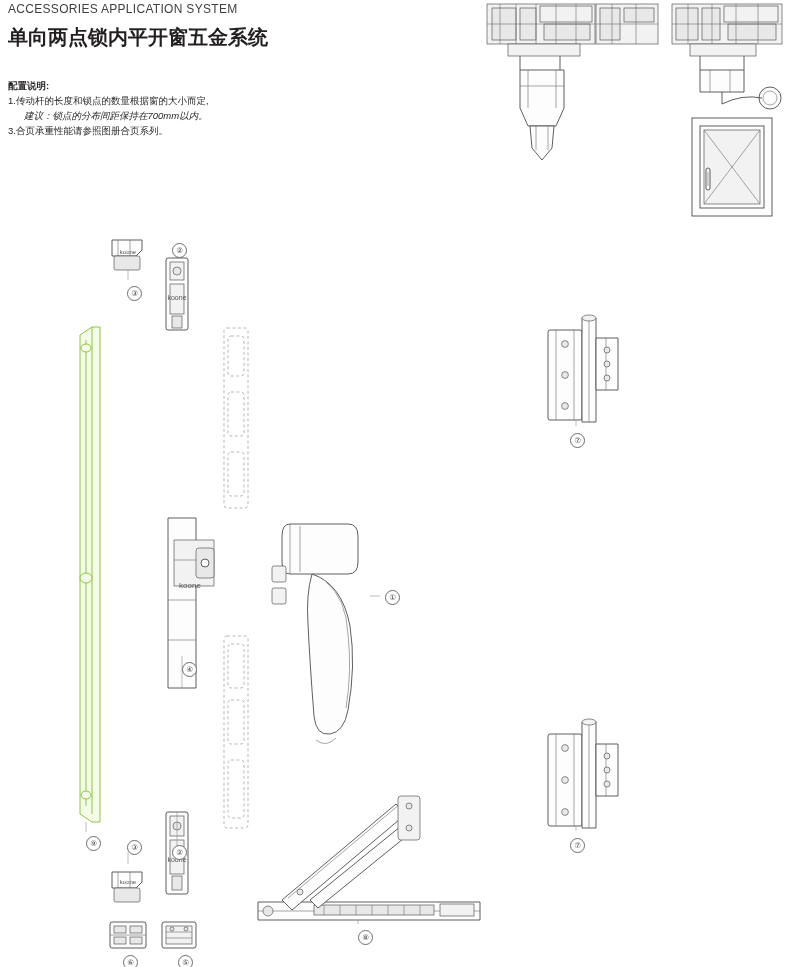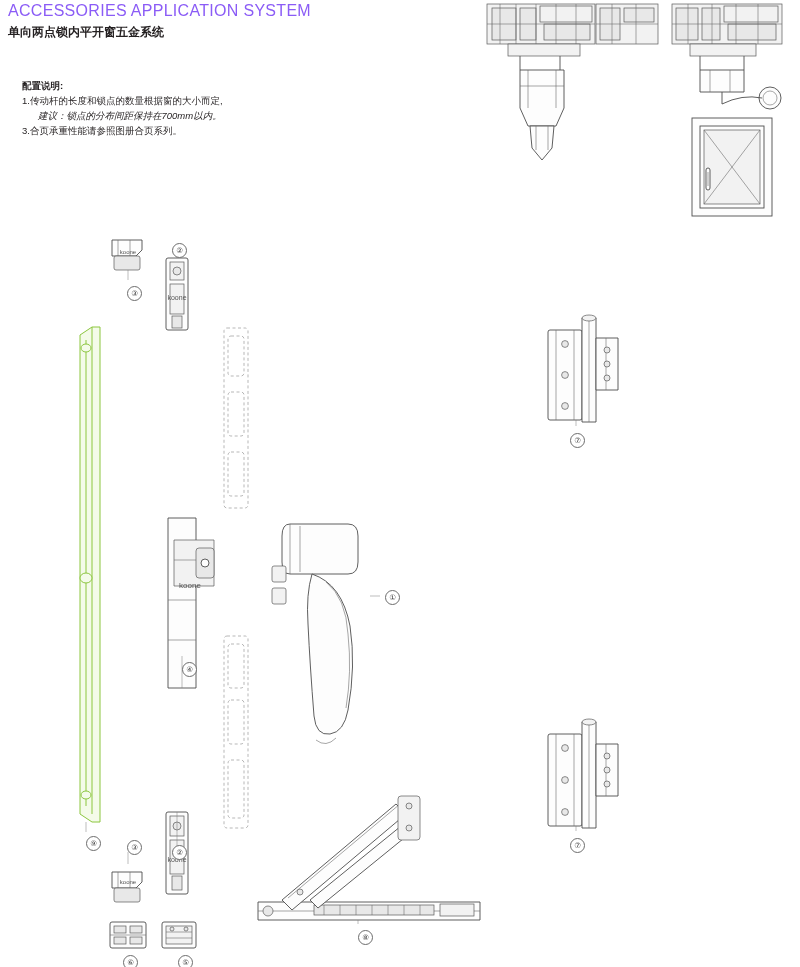--- a/index.html
+++ b/index.html
@@ -17,42 +17,41 @@
   }
   .page {
     position: absolute;
     inset: 0;
   }
   
   .title-en {
     position: absolute;
     left: 8px;
     top: 2px;
-    font-size: 16px;
+    font-size: 12px;
     letter-spacing: 0.3px;
-    color: #8b5cf6;
+    color: #404040;
     white-space: nowrap;
   }
   .title-cn {
     position: absolute;
     left: 8px;
     top: 24px;
-    font-size: 12px;
+    font-size: 20px;
     font-weight: bold;
     color: #231f20;
     white-space: nowrap;
   }
   .notes {
     position: absolute;
     left: 8px;
     top: 78px;
     font-size: 9.5px;
     line-height: 15px;
     color: #231f20;
-    margin-left: 14px;
   }
   .notes .nt-head { font-weight: bold; }
   .notes .nt-indent { padding-left: 16px; font-style: italic; }
 
   
   svg.layer {
     position: absolute;
     left: 0;
     top: 0;
     width: 800px;

